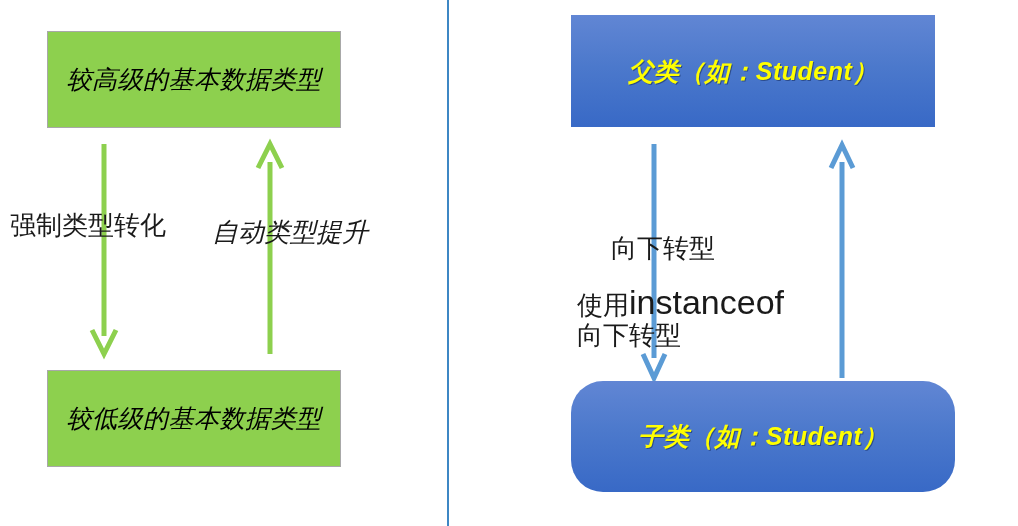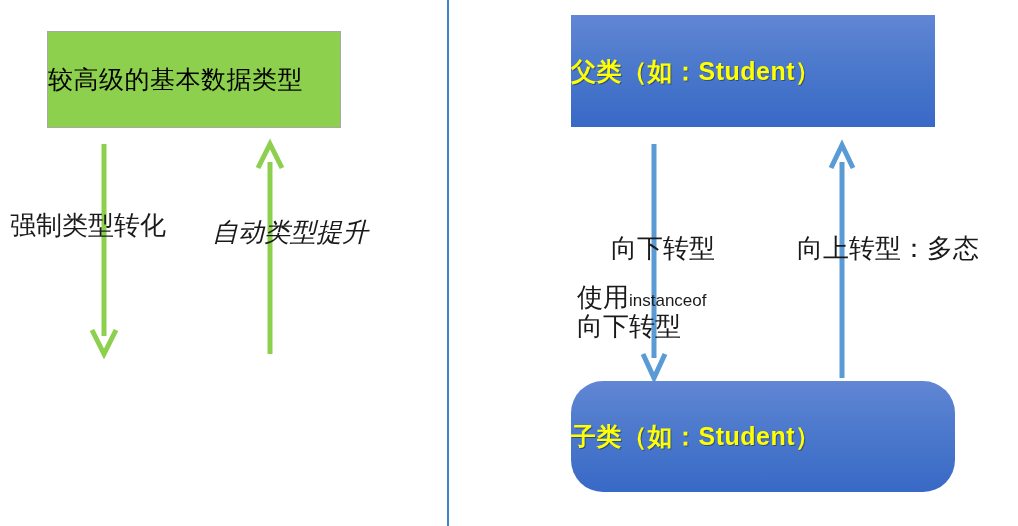--- a/index.html
+++ b/index.html
@@ -25,22 +25,23 @@
     height: 526px;
     background: #3E87C4;
   }
 
   
   .box {
     position: absolute;
     box-sizing: border-box;
     display: flex;
     align-items: center;
-    justify-content: flex-start;
+    justify-content: center;
     text-align: center;
+    font-style: italic;
   }
 
   .green-box {
     background: #8DD04E;
     border: 1px solid #A8A8A8;
     color: #000000;
     font-family: "Liberation Serif", "DejaVu Serif", serif;
     font-size: 25px;
     letter-spacing: 0.5px;
   }
@@ -69,21 +70,21 @@
     position: absolute;
     color: #1a1a1a;
     font-family: "Liberation Serif", "DejaVu Serif", serif;
     font-size: 26px;
     white-space: nowrap;
     line-height: 1.15;
   }
   .label.multi { line-height: 1.12; }
   .label .mono-en {
     font-family: "Liberation Sans", "DejaVu Sans", sans-serif;
-    font-size: 17px;
+    font-size: 34px;
   }
 </style>
 </head>
 <body>
 
 <div id="canvas">
 
   <div class="box green-box" style="left:47px; top:31px; width:294px; height:97px;">
     <span>较高级的基本数据类型</span>
   </div>
@@ -99,20 +100,23 @@
     <svg width="36" height="218" viewBox="0 0 36 218">
       <line x1="18" y1="214" x2="18" y2="22" stroke="#8DD04E" stroke-width="5"></line>
       <path d="M 6 28 L 18 4 L 30 28" fill="none" stroke="#8DD04E" stroke-width="5" stroke-linejoin="miter"></path>
     </svg>
   </div>
 
   <div class="label" style="left:10px; top:211px;text-align:center;">强制类型转化</div>
 
   <div class="label" style="left:212px; top:218px;font-style:italic;">自动类型提升</div>
 
+  <div class="box green-box" style="left:47px; top:370px; width:294px; height:97px;">
+    <span>较低级的基本数据类型</span>
+  </div>
 
   <div class="divider"></div>
 
   <div class="box blue-box" style="left:571px; top:15px; width:364px; height:112px;">
     <span>
       <span class="cn">父类（如：</span><span class="en">Student</span><span class="cn">）</span>
     </span>
   </div>
 
   <div class="arrow" style="left:636px; top:140px; width:36px; height:242px;">
@@ -124,21 +128,20 @@
 
   <div class="arrow" style="left:824px; top:140px; width:36px; height:242px;">
     <svg width="36" height="242" viewBox="0 0 36 242">
       <line x1="18" y1="238" x2="18" y2="22" stroke="#5B9BD5" stroke-width="5"></line>
       <path d="M 7 28 L 18 5 L 29 28" fill="none" stroke="#5B9BD5" stroke-width="5" stroke-linejoin="miter"></path>
     </svg>
   </div>
 
   <div class="label" style="left:599px; top:234px;margin-left:12px;">向下转型</div>
 
-  <div class="label" style="left:797px; top:234px;">向上转型：多态</div>
 
   <div class="label multi" style="left:577px; top:283px;">
     <div><span>使用</span><span class="mono-en">instanceof</span></div>
     <div>向下转型</div>
   </div>
 
   <div class="box blue-box" style="left:571px; top:381px; width:384px; height:111px;border-radius:32px;">
     <span>
       <span class="cn">子类（如：</span><span class="en">Student</span><span class="cn">）</span>
     </span>

